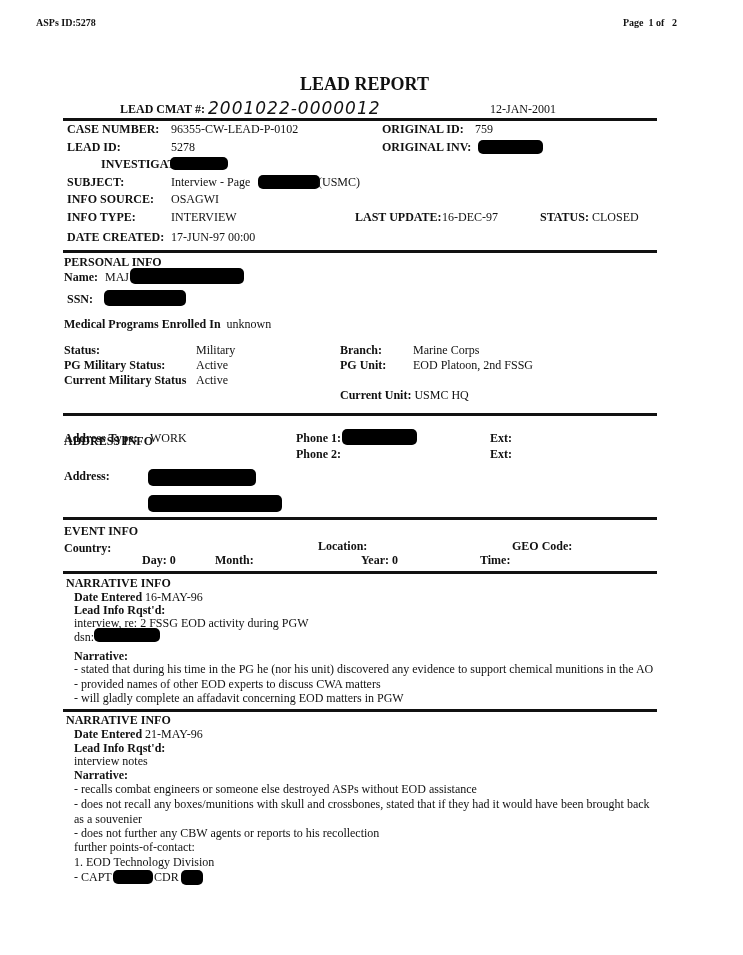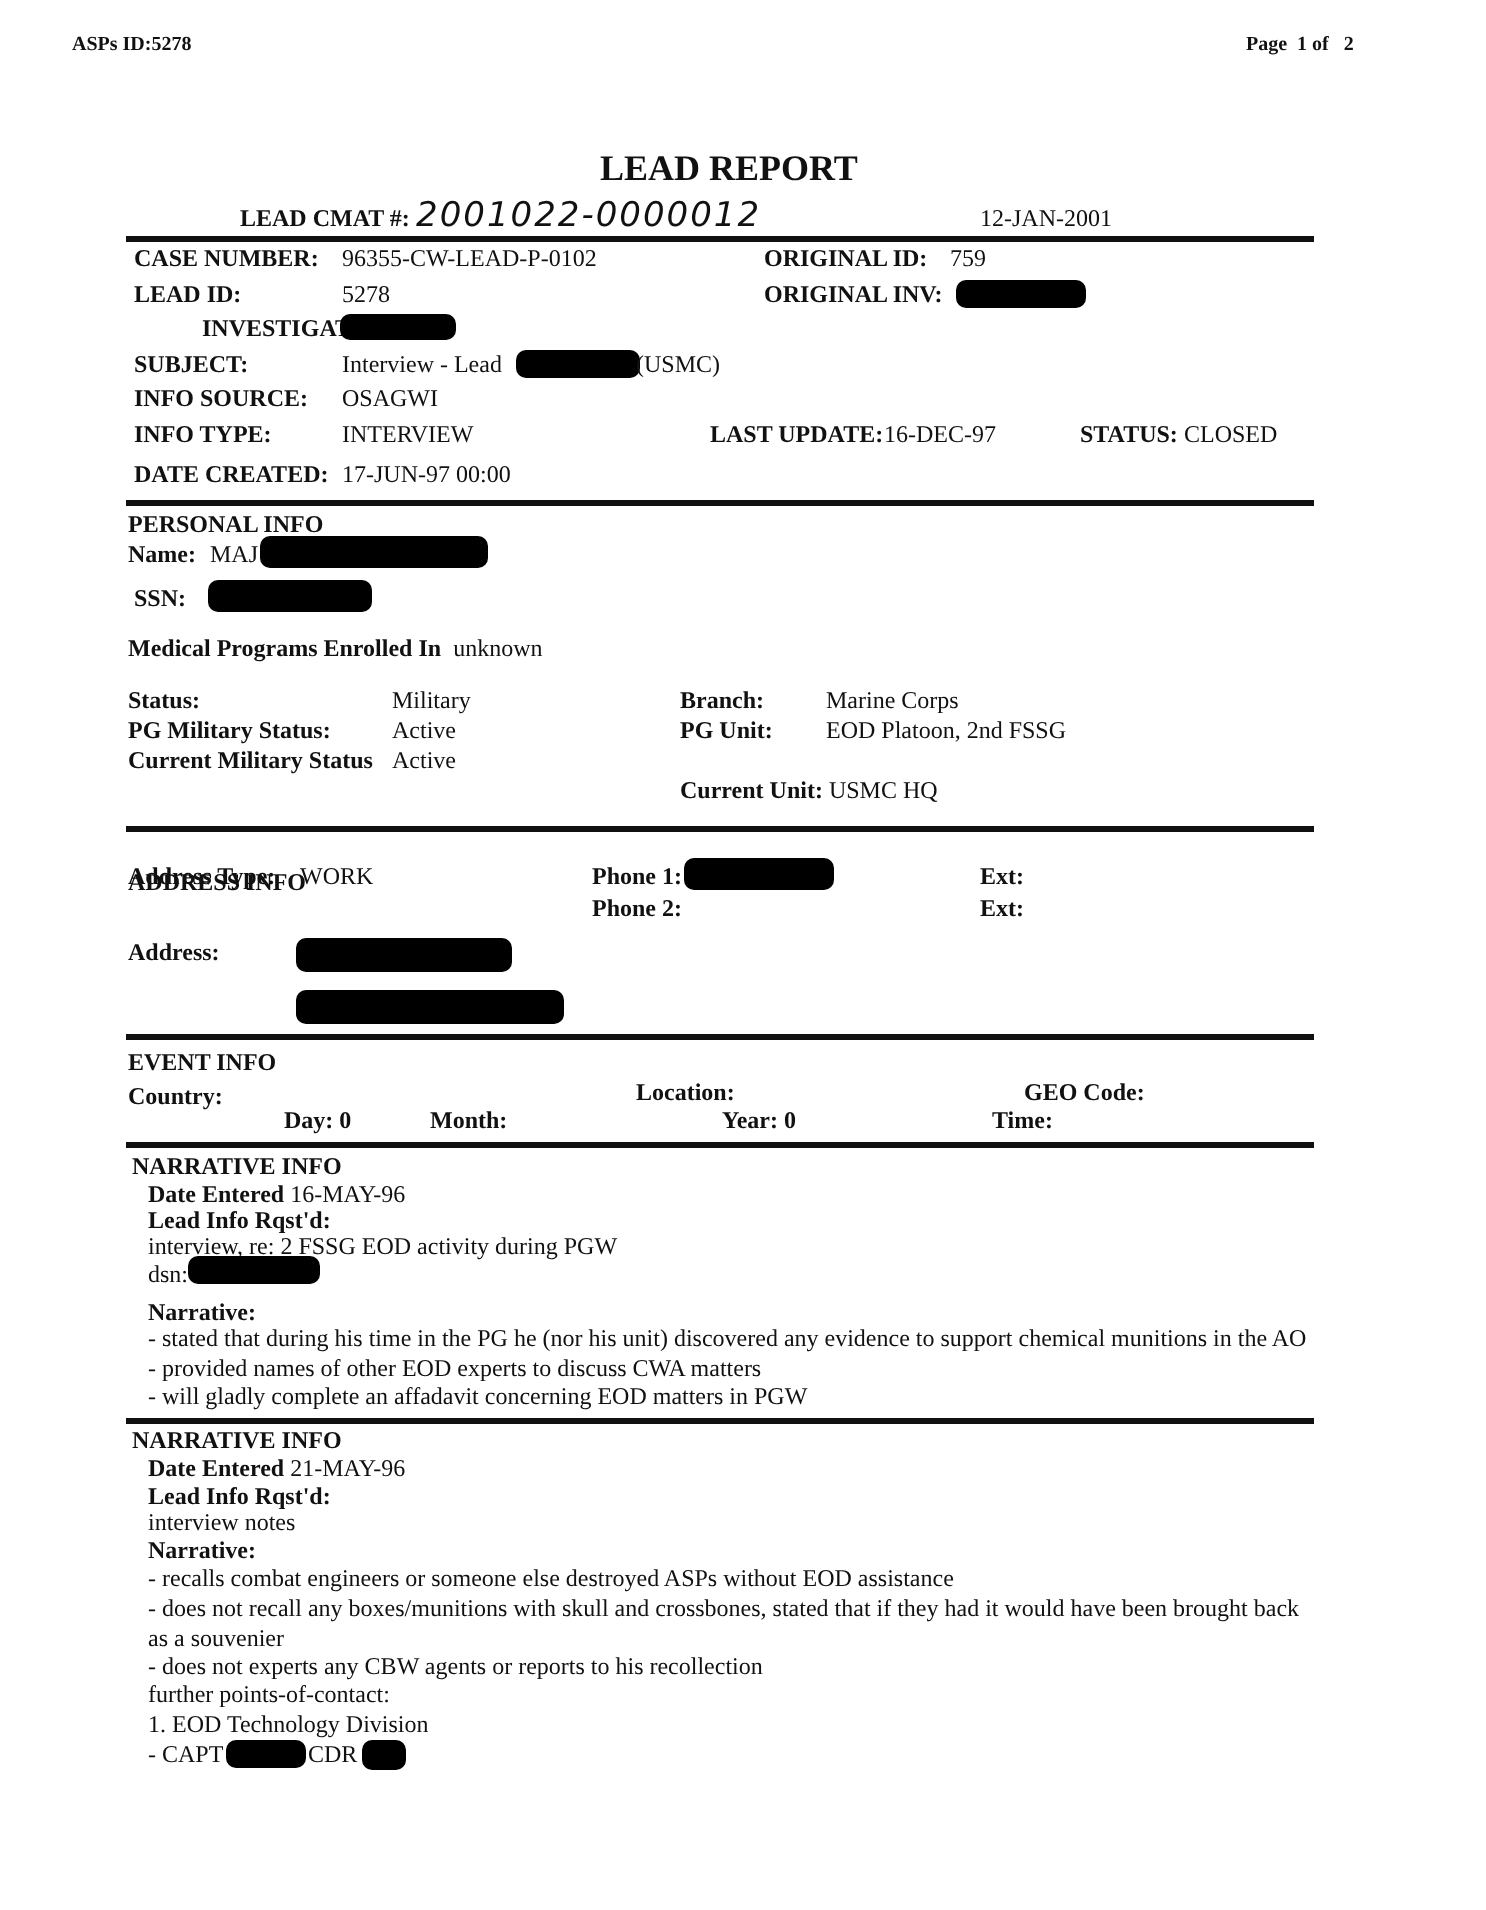--- a/index.html
+++ b/index.html
@@ -35,21 +35,21 @@
 
 <div class="abs b" style="left:67px;top:140px;">LEAD ID:</div>
 <div class="abs" style="left:171px;top:140px;">5278</div>
 <div class="abs b" style="left:382px;top:140px;">ORIGINAL INV:</div>
 <div class="redact" style="left:478px;top:140px;width:65px;height:14px;"></div>
 
 <div class="abs b" style="left:67px;top:157px;margin-left:34px;">INVESTIGATOR:</div>
 <div class="redact" style="left:170px;top:157px;width:58px;height:13px;"></div>
 
 <div class="abs b" style="left:67px;top:175px;">SUBJECT:</div>
-<div class="abs" style="left:171px;top:175px;">Interview - Lead</div>
+<div class="abs" style="left:171px;top:175px;">Interview - Page</div>
 <div class="redact" style="left:258px;top:175px;width:62px;height:14px;"></div>
 <div class="abs" style="left:318px;top:175px;">(USMC)</div>
 
 <div class="abs b" style="left:67px;top:192px;">INFO SOURCE:</div>
 <div class="abs" style="left:171px;top:192px;">OSAGWI</div>
 
 <div class="abs b" style="left:67px;top:210px;">INFO TYPE:</div>
 <div class="abs" style="left:171px;top:210px;">INTERVIEW</div>
 <div class="abs b" style="left:355px;top:210px;">LAST UPDATE:</div>
 <div class="abs" style="left:442px;top:210px;">16-DEC-97</div>
@@ -102,21 +102,21 @@
 <div class="redact" style="left:148px;top:495px;width:134px;height:17px;"></div>
 <div class="rule thick" style="top:517px;"></div>
 
 <div class="abs b" style="left:64px;top:524px;">EVENT INFO</div>
 <div class="abs b" style="left:64px;top:541px;">Country:</div>
 <div class="abs b" style="left:318px;top:539px;">Location:</div>
 <div class="abs b" style="left:512px;top:539px;">GEO Code:</div>
 <div class="abs b" style="left:142px;top:553px;"><span>Day:</span> <span>0</span></div>
 <div class="abs b" style="left:215px;top:553px;">Month:</div>
 <div class="abs b" style="left:361px;top:553px;"><span>Year:</span> <span>0</span></div>
-<div class="abs b" style="left:496px;top:553px;">Time:</div>
+<div class="abs b" style="left:480px;top:553px;">Time:</div>
 <div class="rule thick" style="top:571px;"></div>
 
 <div class="abs b" style="left:66px;top:576px;">NARRATIVE INFO</div>
 <div class="abs" style="left:74px;top:590px;"><span class="b">Date Entered</span> <span>16-MAY-96</span></div>
 <div class="abs b" style="left:74px;top:603px;">Lead Info Rqst'd:</div>
 <div class="abs" style="left:74px;top:616px;">interview, re: 2 FSSG EOD activity during PGW</div>
 <div class="abs" style="left:74px;top:630px;">dsn:</div>
 <div class="redact" style="left:94px;top:628px;width:66px;height:14px;"></div>
 <div class="abs b" style="left:74px;top:649px;">Narrative:</div>
 <div class="abs" style="left:74px;top:662px;">- stated that during his time in the PG he (nor his unit) discovered any evidence to support chemical munitions in the AO</div>
@@ -125,19 +125,19 @@
 <div class="rule thick" style="top:709px;"></div>
 
 <div class="abs b" style="left:66px;top:713px;">NARRATIVE INFO</div>
 <div class="abs" style="left:74px;top:727px;"><span class="b">Date Entered</span> <span>21-MAY-96</span></div>
 <div class="abs b" style="left:74px;top:741px;">Lead Info Rqst'd:</div>
 <div class="abs" style="left:74px;top:754px;">interview notes</div>
 <div class="abs b" style="left:74px;top:768px;">Narrative:</div>
 <div class="abs" style="left:74px;top:782px;">- recalls combat engineers or someone else destroyed ASPs without EOD assistance</div>
 <div class="abs" style="left:74px;top:797px;">- does not recall any boxes/munitions with skull and crossbones, stated that if they had it would have been brought back</div>
 <div class="abs" style="left:74px;top:812px;">as a souvenier</div>
-<div class="abs" style="left:74px;top:826px;">- does not experts any CBW agents or reports to his recollection</div>
+<div class="abs" style="left:74px;top:826px;">- does not further any CBW agents or reports to his recollection</div>
 <div class="abs" style="left:74px;top:840px;">further points-of-contact:</div>
 <div class="abs" style="left:74px;top:855px;">1. EOD Technology Division</div>
 <div class="abs" style="left:74px;top:870px;">- CAPT</div>
 <div class="redact" style="left:113px;top:870px;width:40px;height:14px;"></div>
 <div class="abs" style="left:154px;top:870px;">CDR</div>
 <div class="redact" style="left:181px;top:870px;width:22px;height:15px;"></div>
 
 </body></html>

